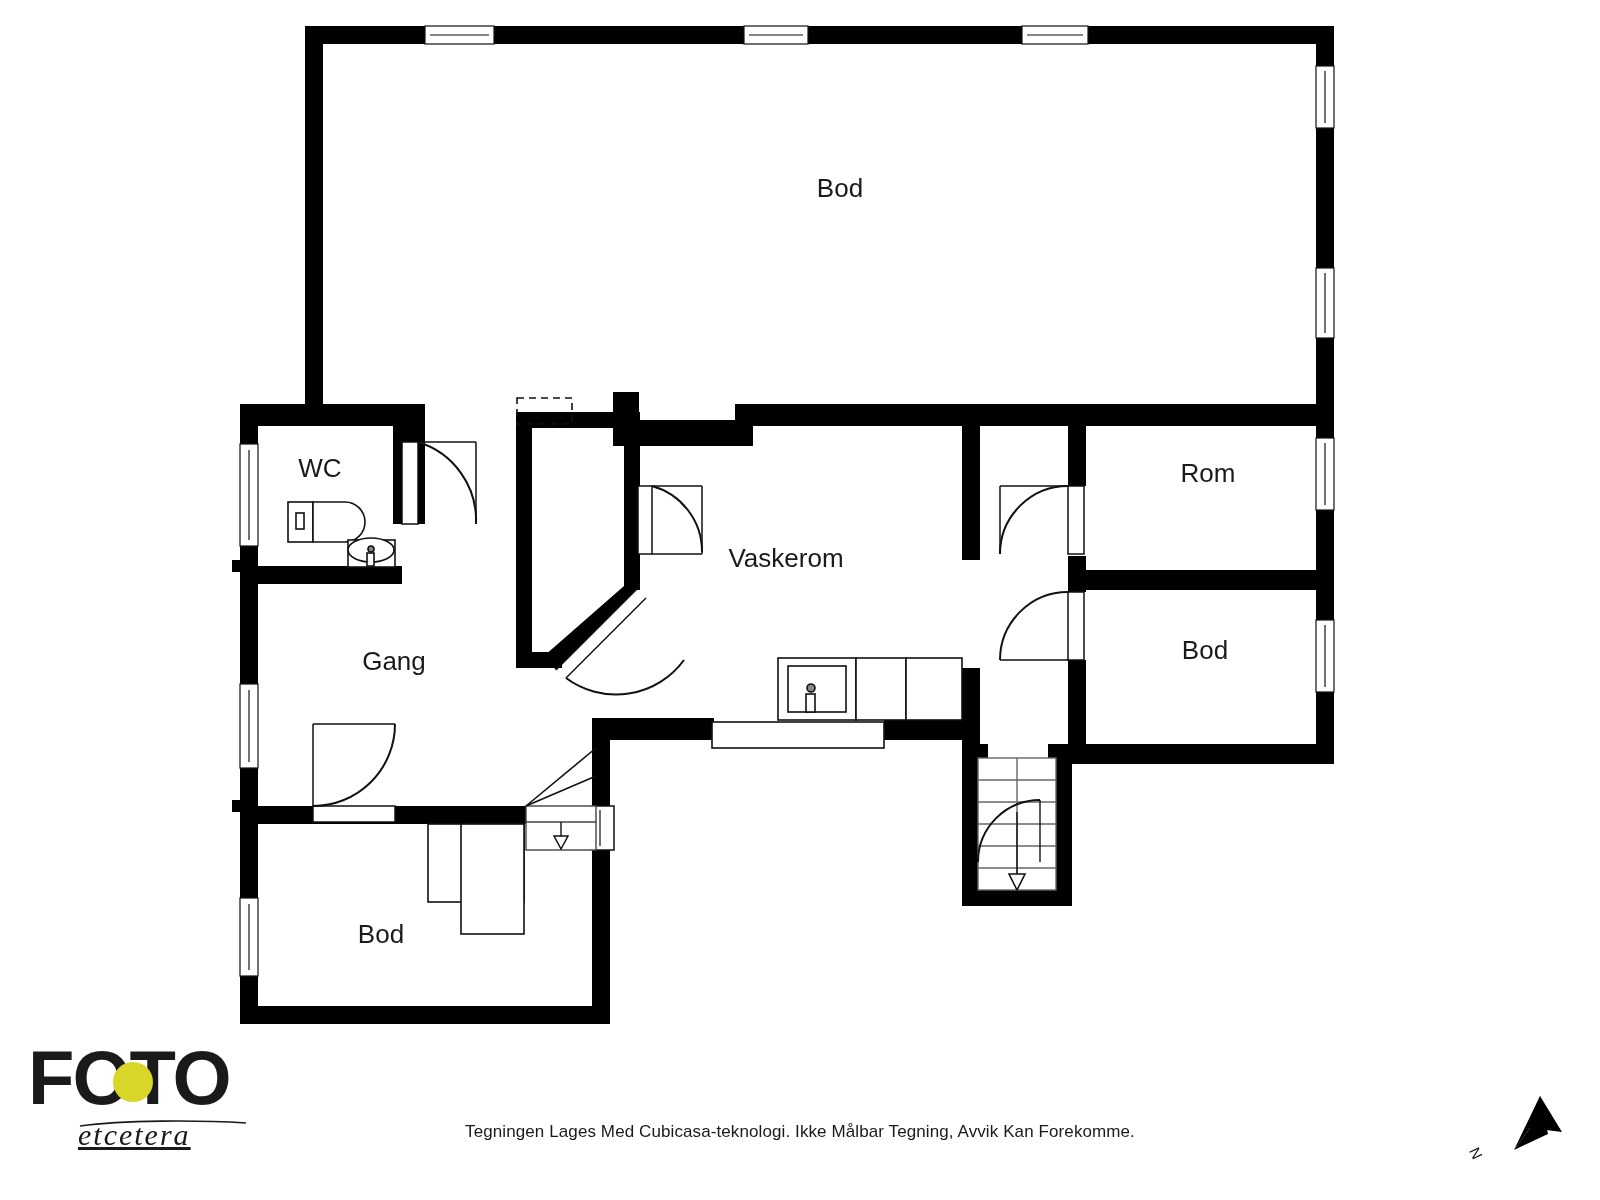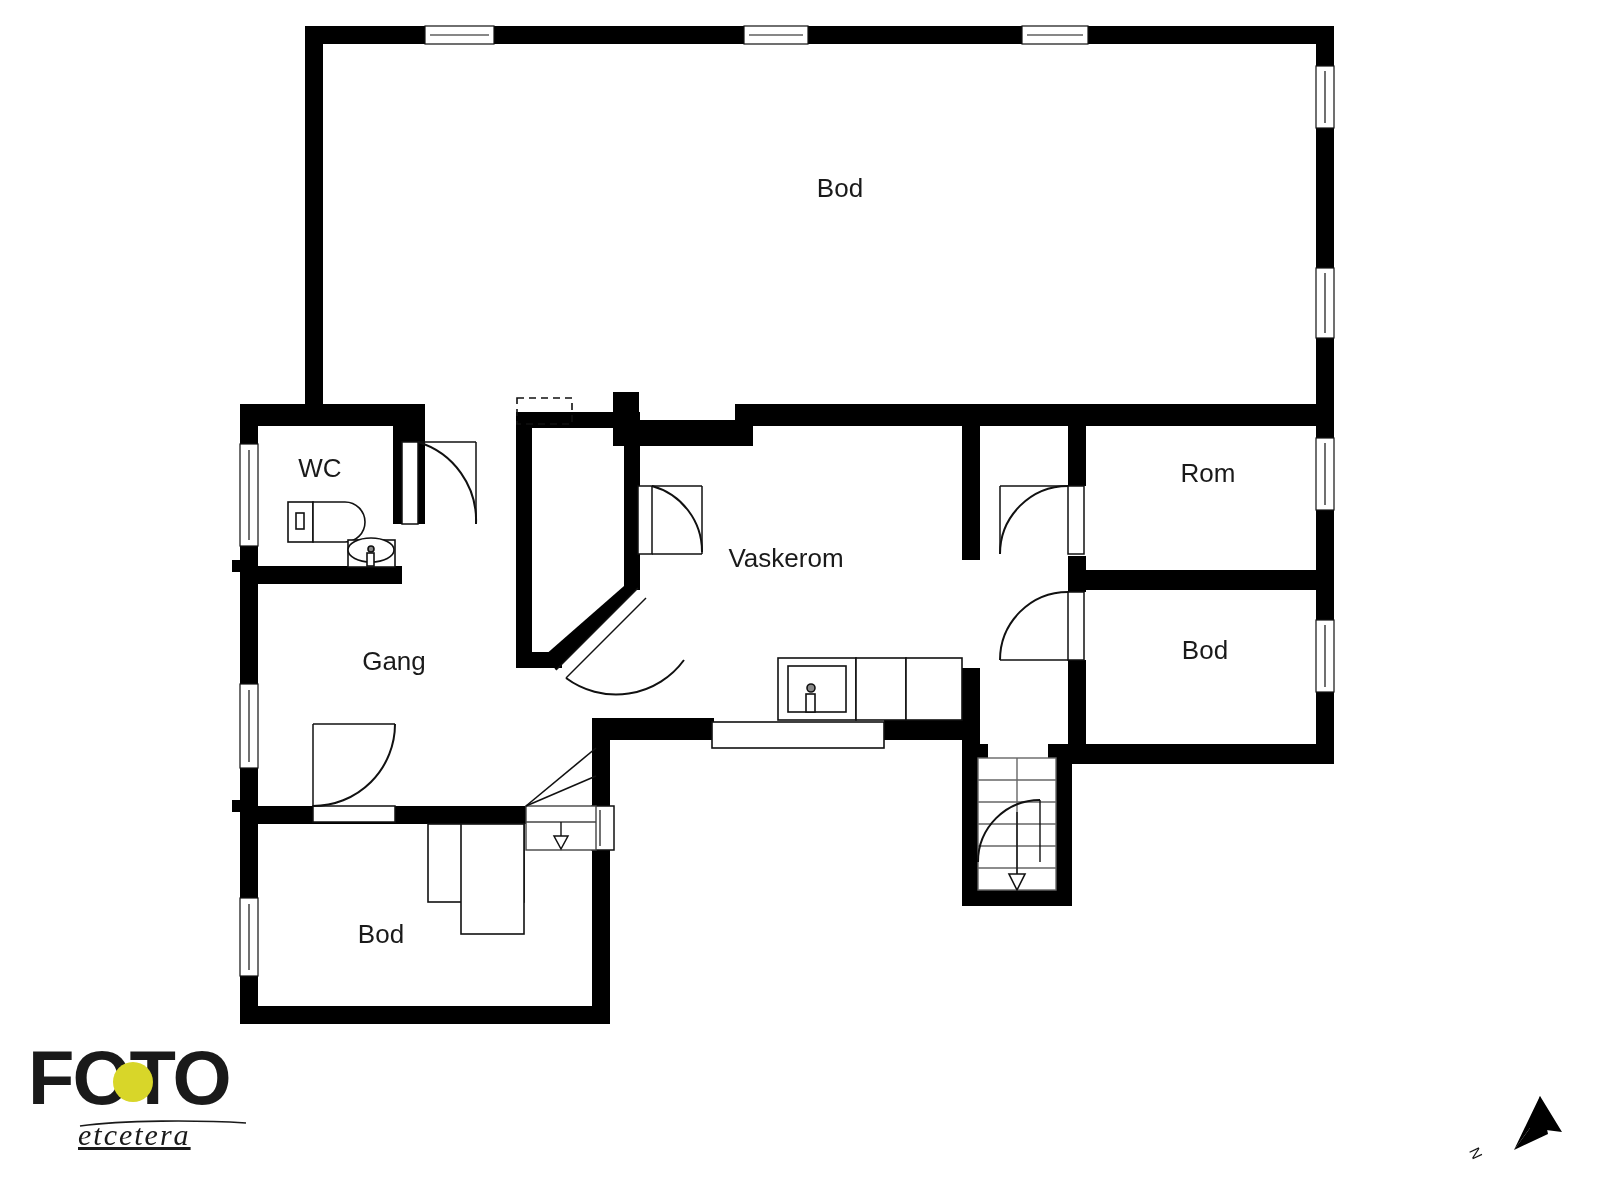--- a/index.html
+++ b/index.html
@@ -358,20 +358,21 @@
 
   <div class="logo">
     <div class="logo-foto">FOTO</div>
     <div class="logo-dot"></div>
     <svg class="logo-swoosh" viewBox="0 0 170 8">
       <path d="M 2 6 C 45 0, 120 0, 168 3" fill="none" stroke="#1a1a1a" stroke-width="1.6"></path>
     </svg>
     <div class="logo-etc">etcetera</div>
   </div>
 
+  <div class="footer-note">Tegningen Lages Med Cubicasa-teknologi. Ikke Målbar Tegning, Avvik Kan Forekomme.</div>
 
   <div class="compass">
     <svg viewBox="0 0 110 90" width="110" height="90">
       <polygon points="70,8 92,44 60,40 44,62" fill="#000000"></polygon>
       <polygon points="70,8 60,40 44,62 78,46" fill="#000000"></polygon>
     </svg>
     <div class="compass-n">N</div>
   </div>
 
 </div>

